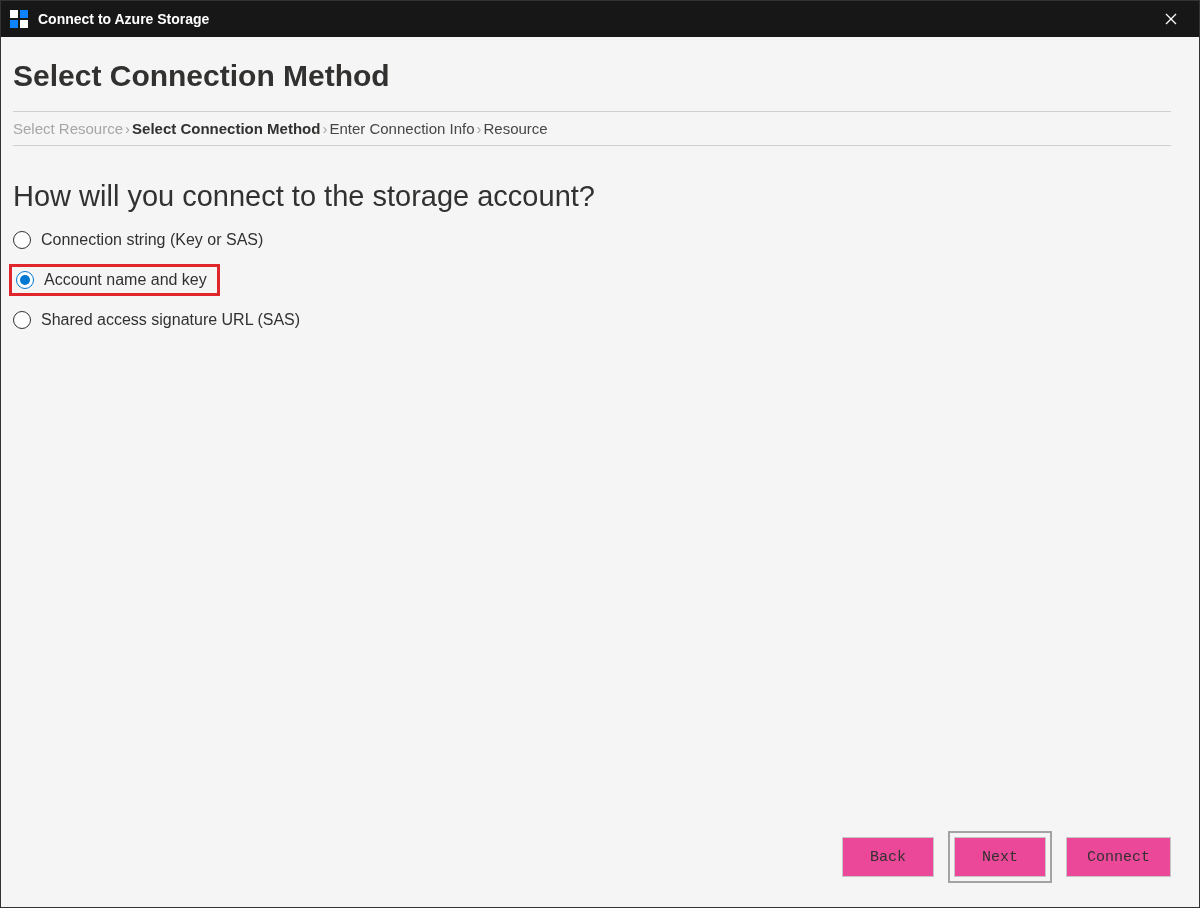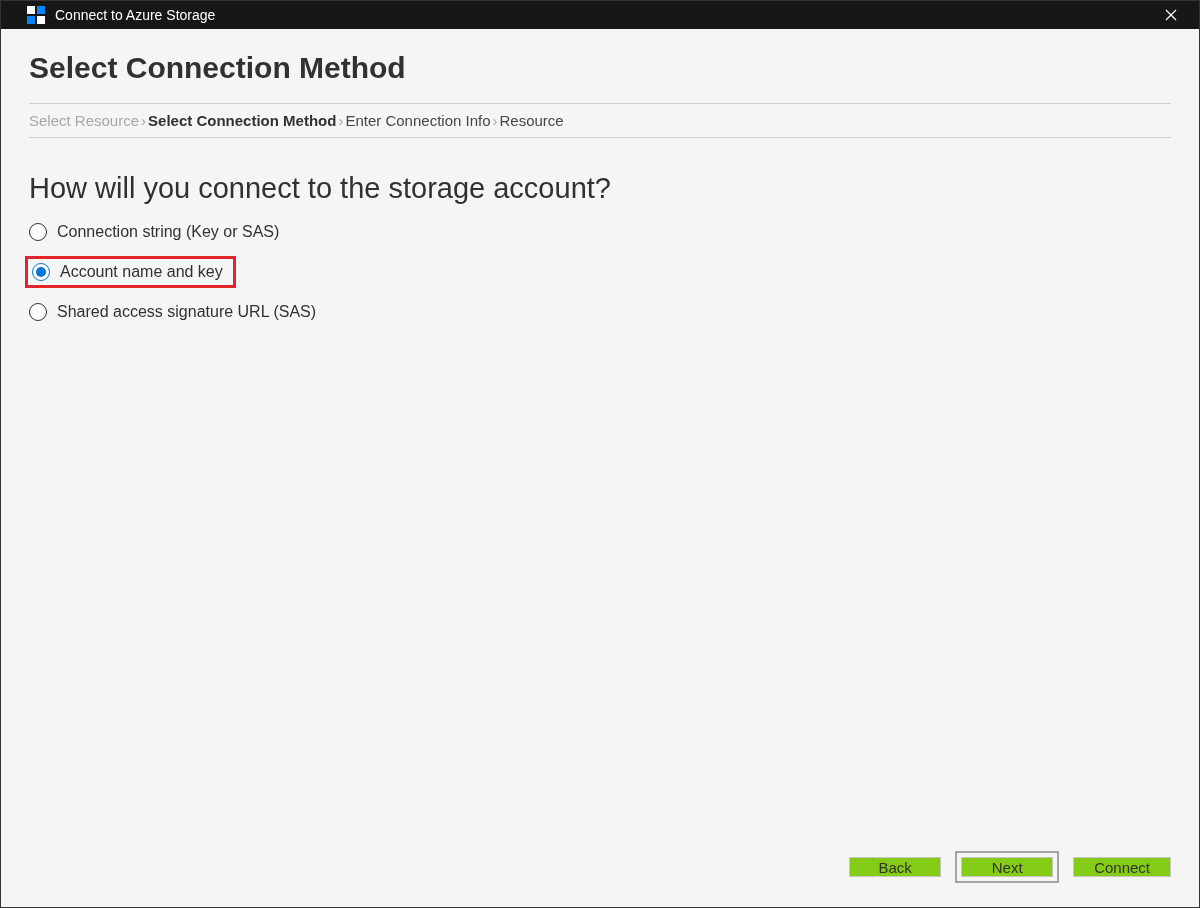--- a/index.html
+++ b/index.html
@@ -15,27 +15,28 @@
   .window {
     width: 1200px;
     height: 908px;
     display: flex;
     flex-direction: column;
     box-sizing: border-box;
     border: 1px solid #333;
     background: #f5f5f5;
   }
   .titlebar {
-    height: 28px;
+    height: 36px;
     background: #171717;
     color: #fff;
     display: flex;
     align-items: center;
-    padding: 0 6px 0 26px;
+    padding: 0 6px 0 9px;
     flex-shrink: 0;
+    font-weight: bold;
   }
   .titlebar .app-icon {
     width: 18px;
     height: 18px;
     margin-right: 10px;
     display: flex;
     align-items: center;
     justify-content: center;
   }
   .titlebar .title-text {
@@ -47,21 +48,21 @@
     width: 44px;
     height: 30px;
     display: flex;
     align-items: center;
     justify-content: center;
     color: #fff;
     cursor: pointer;
   }
   .content {
     flex: 1;
-    padding: 22px 28px 0 28px;
+    padding: 22px 28px 0 12px;
     display: flex;
     flex-direction: column;
     border-radius: 30px;
   }
   h1.page-title {
     font-size: 30px;
     font-weight: 600;
     margin: 0 0 18px 0;
     color: #323130;
   }
@@ -141,28 +142,28 @@
   .footer {
     margin-top: auto;
     padding: 24px 0 24px 0;
     display: flex;
     justify-content: flex-end;
     gap: 14px;
     align-items: center;
   }
   button.btn {
     min-width: 92px;
-    height: 20px;
+    height: 40px;
     padding: 0 20px;
-    background: #84cc16;
+    background: #ec4899;
     border: 1px solid #c8c6c4;
     font-size: 15px;
     color: #323130;
     cursor: pointer;
-    font-family: Liberation Sans, sans-serif;
+    font-family: Liberation Mono, monospace;
   }
   .highlight-next {
     border: 2px solid #a3a3a3;
     padding: 4px;
     display: inline-flex;
   }
 </style>
 </head>
 <body>
 

